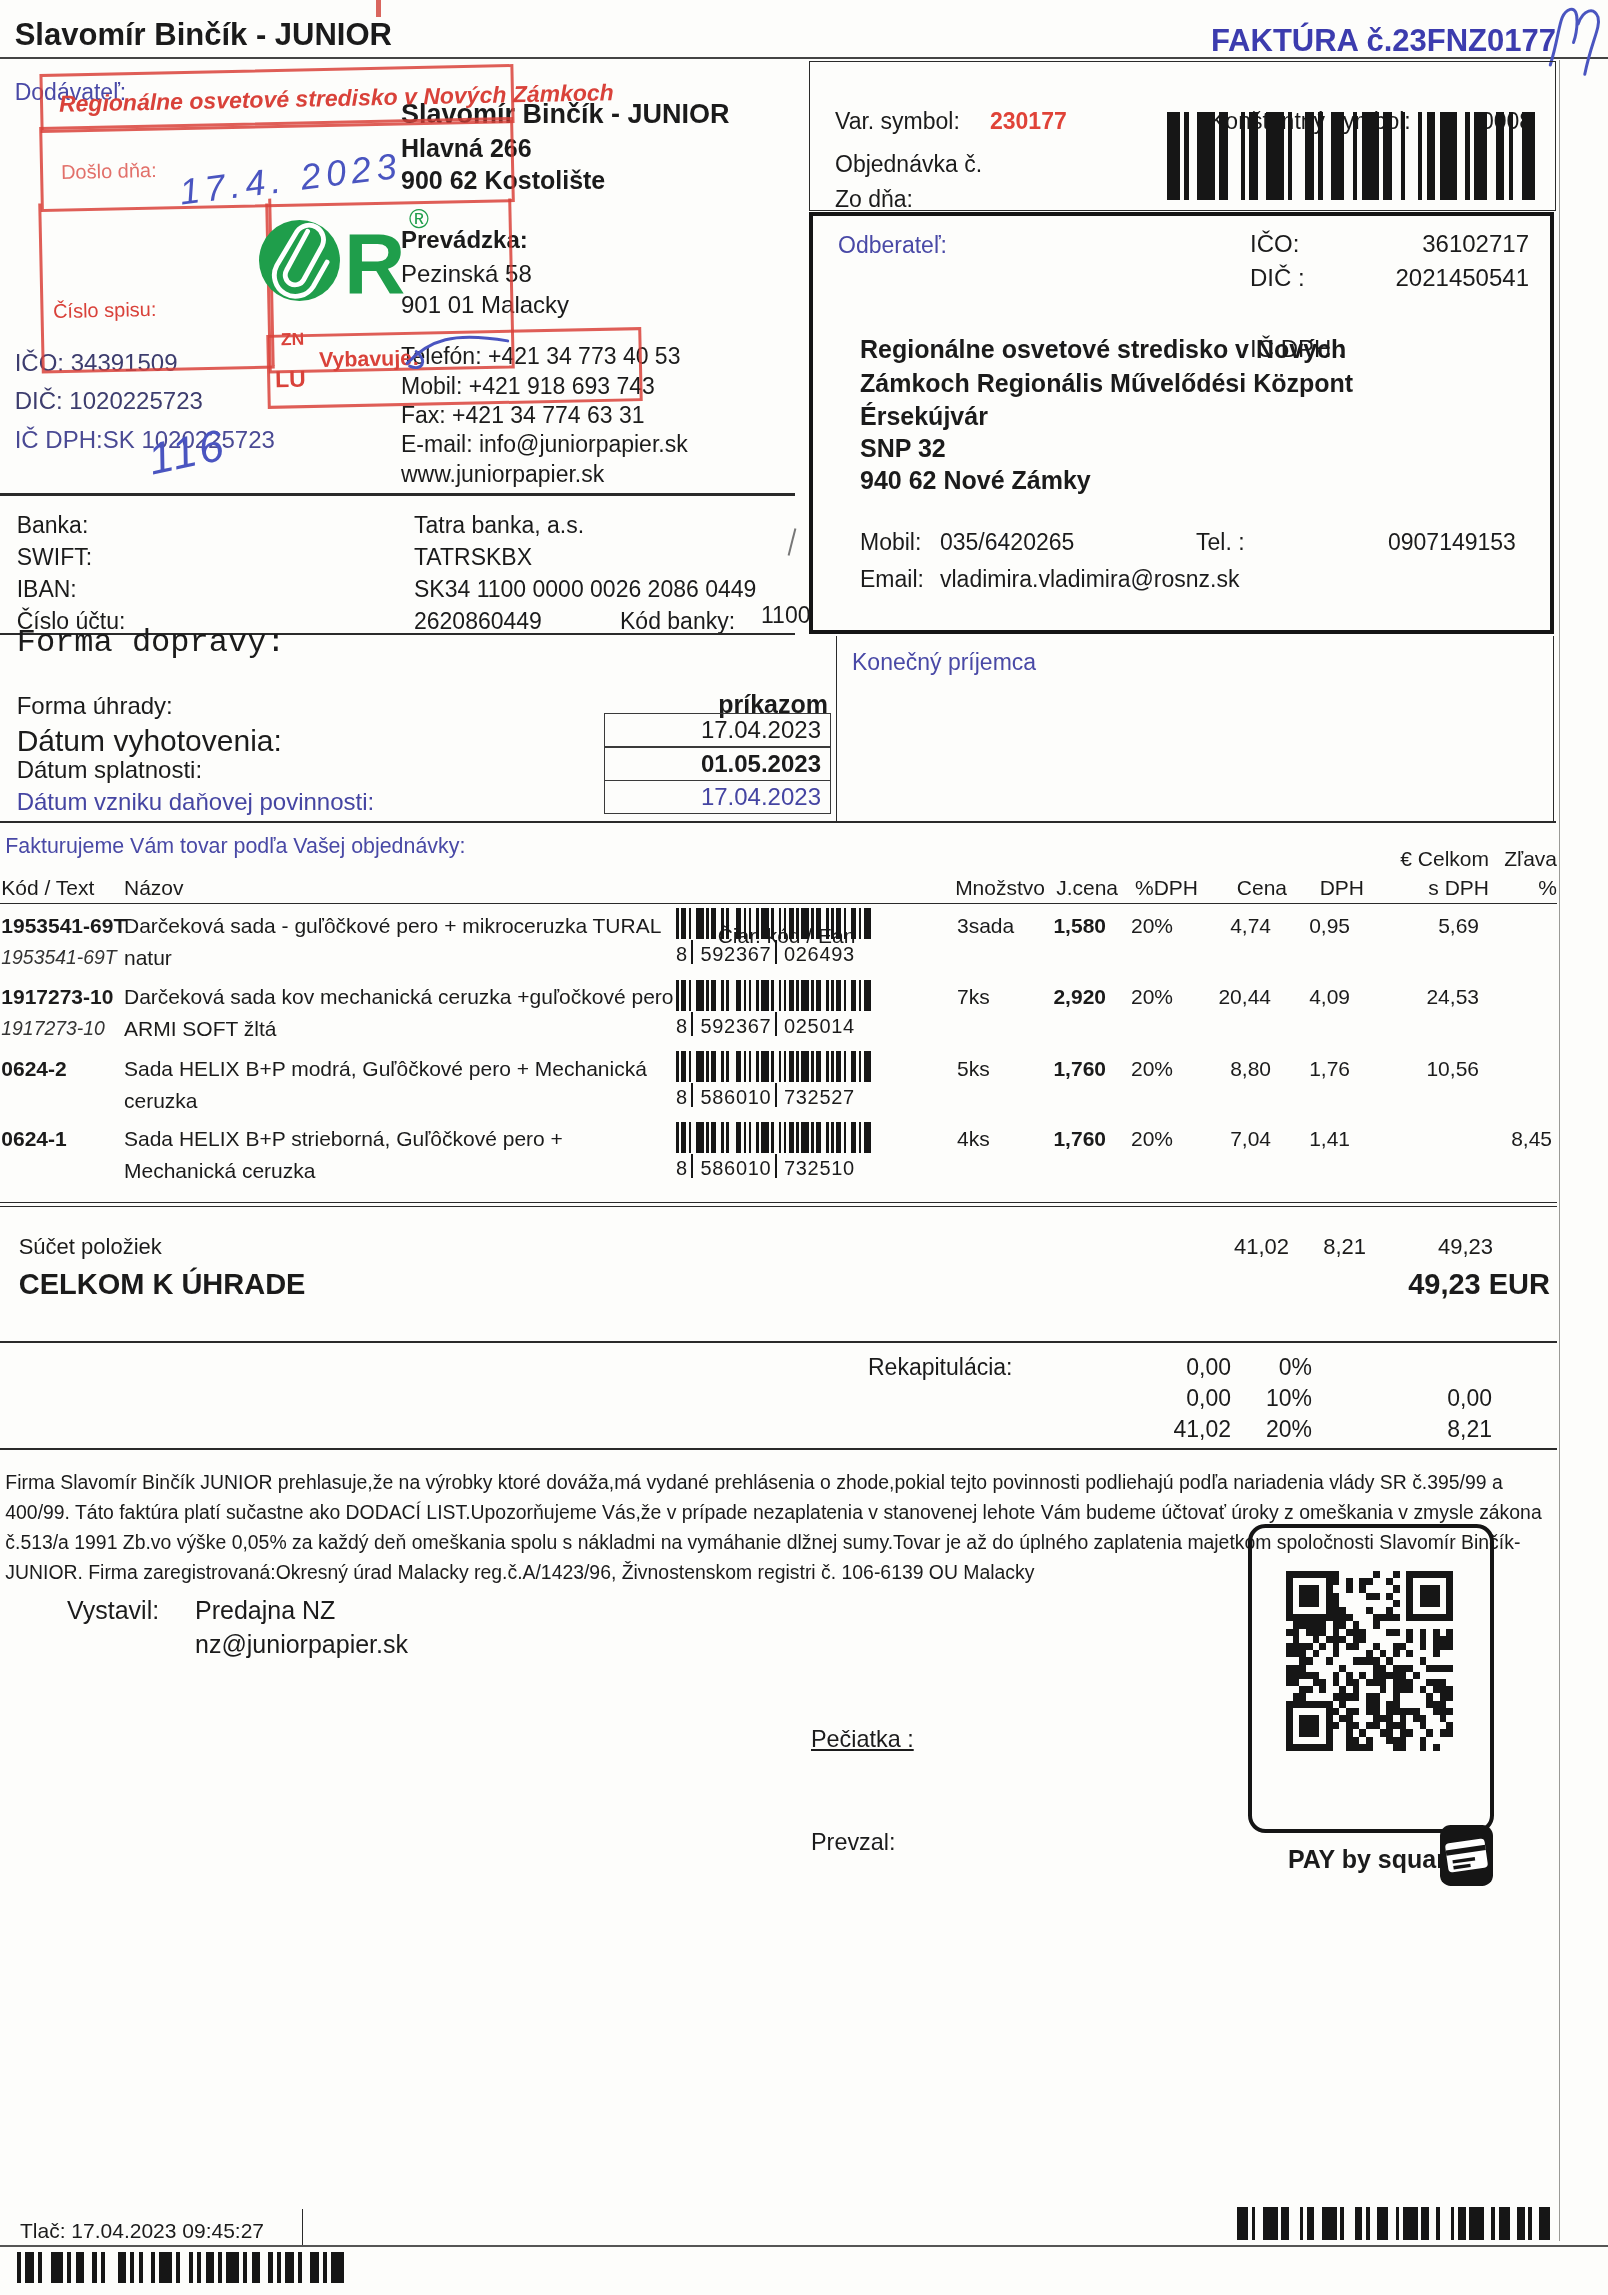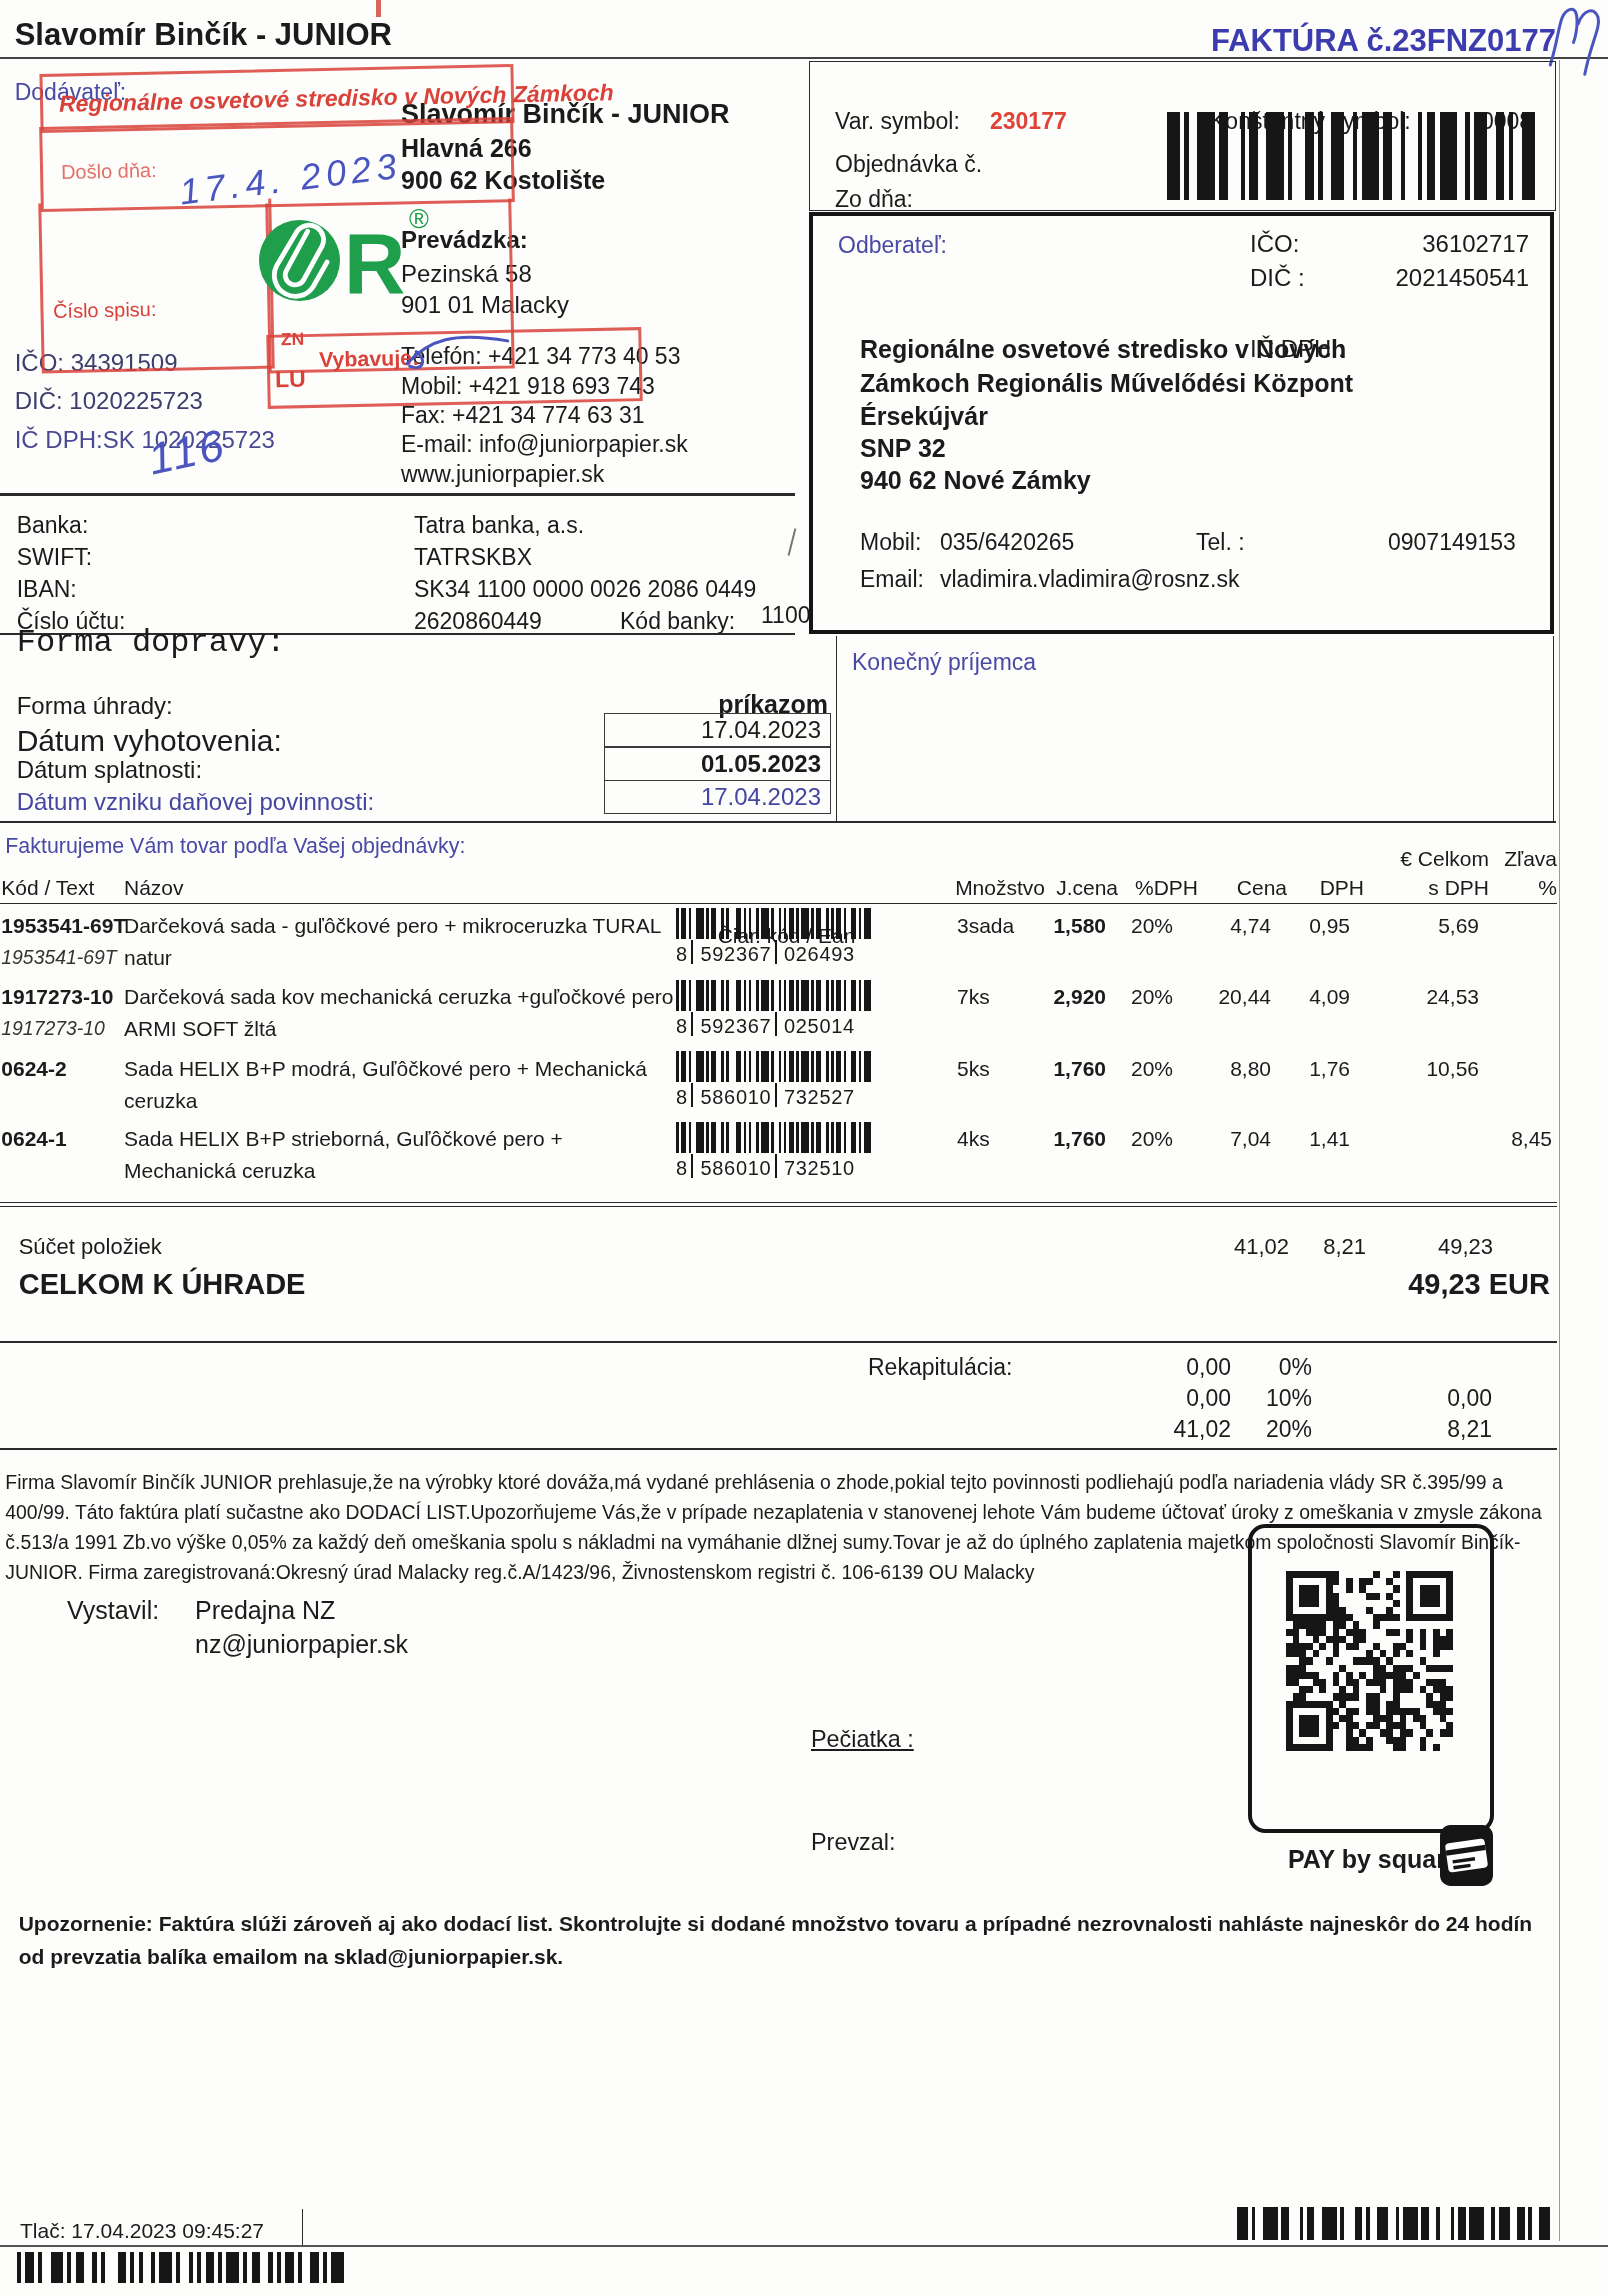--- a/index.html
+++ b/index.html
@@ -741,21 +741,20 @@
       <rect x="5" y="12" width="30" height="22" rx="3" fill="#ffffff"></rect>
       <rect x="5" y="17" width="30" height="4" fill="#151515"></rect>
       <rect x="9" y="25" width="17" height="2.6" fill="#151515"></rect>
       <rect x="9" y="29.5" width="13" height="2.6" fill="#151515"></rect>
     </g>
   </svg>
 
   <div class="abs" style="left:811px;top:1726px;font-size:23.4px;text-decoration:underline;">Pečiatka :</div>
   <div class="abs" style="left:811px;top:1829px;font-size:23.4px;">Prevzal:</div>
 
-  <div class="abs b" style="left:18.7px;top:1907px;width:1536px;font-size:21px;line-height:33px;white-space:normal;">Upozornenie: Faktúra slúži zároveň aj ako dodací list. Skontrolujte si dodané množstvo tovaru a prípadné nezrovnalosti nahláste najneskôr do 24 hodín od prevzatia balíka emailom na sklad@juniorpapier.sk.</div>
 
   <div class="abs" style="left:20px;top:2219px;font-size:21px;">Tlač: 17.04.2023 09:45:27</div>
   <div class="vl" style="left:302px;top:2209px;width:1.3px;height:36px;"></div>
   <div class="hl" style="left:0;top:2245px;width:1609px;height:2px;background:#555;"></div>
   <div class="barcode" style="left:1237px;top:2207px;width:317px;height:33px;"><svg viewBox="0 0 86 10" preserveAspectRatio="none" width="100%" height="100%" shape-rendering="crispEdges">
         <g fill="#161616">
           <rect x="0" y="0" width="3" height="10"></rect>
           <rect x="4" y="0" width="1" height="10"></rect>
           <rect x="7" y="0" width="4" height="10"></rect>
           <rect x="12" y="0" width="2" height="10"></rect>

